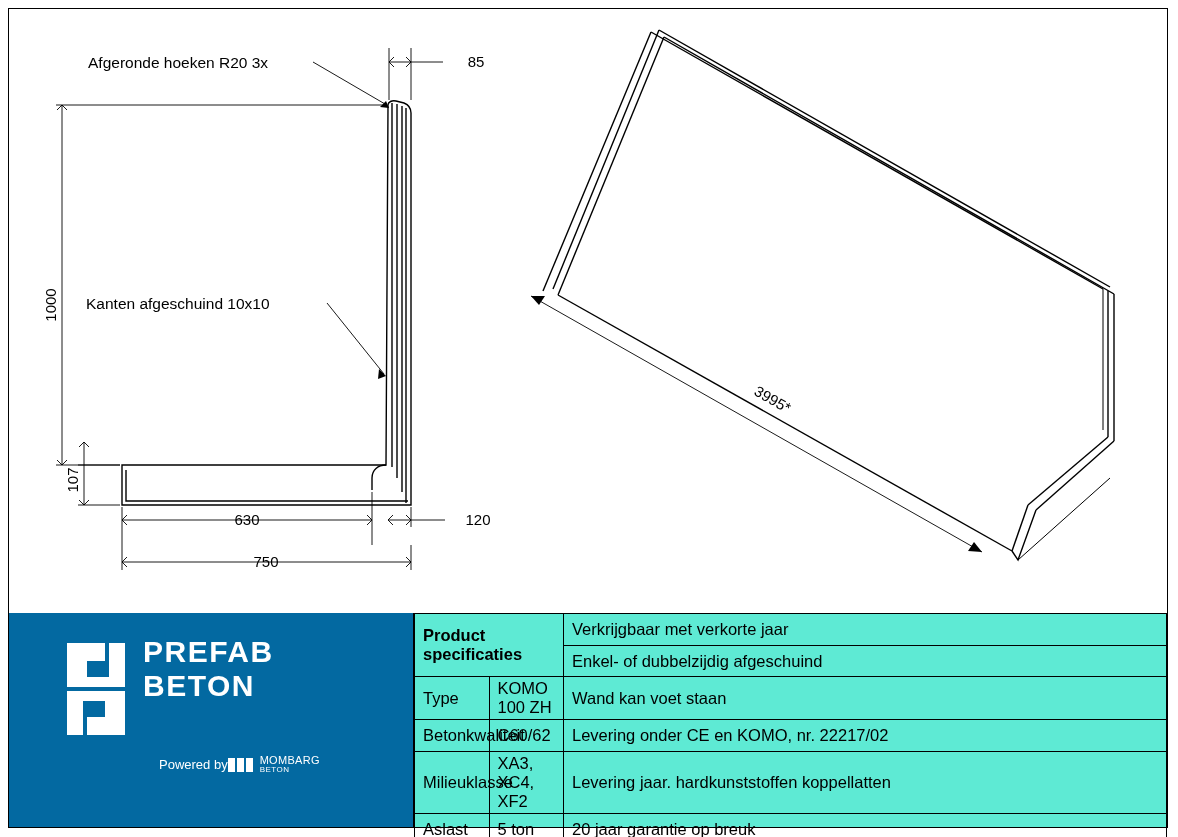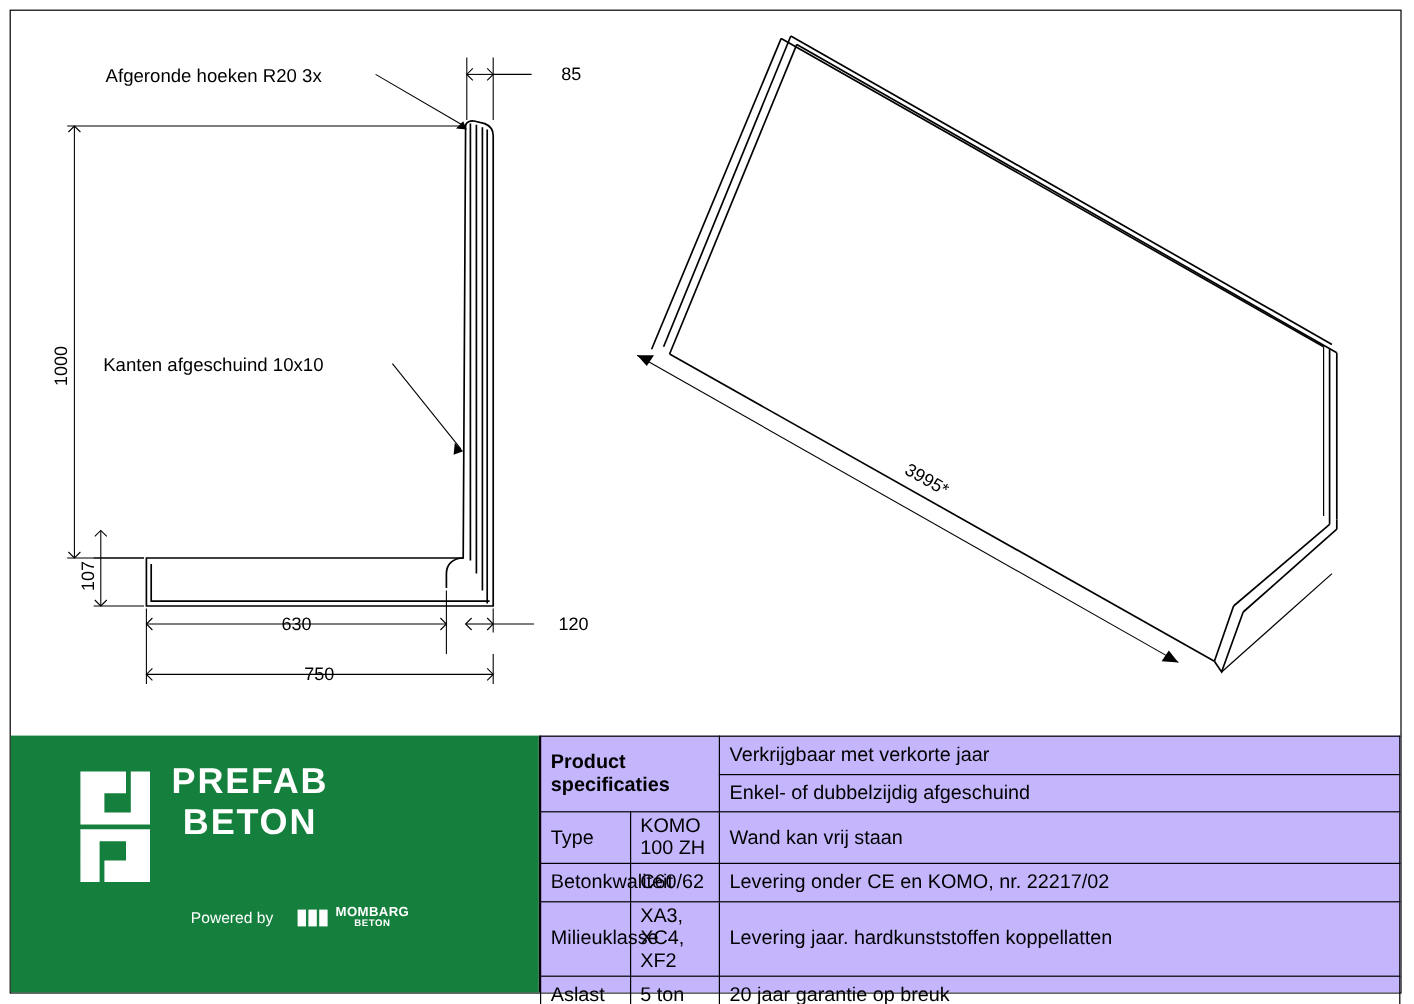--- a/index.html
+++ b/index.html
@@ -48,25 +48,24 @@
   
   .titleblock {
     position: absolute;
     left: 9px;
     top: 613px;
     width: 1158px;
     height: 214px;
     display: flex;
   }
   .logo-panel {
-    width: 440px;
-    background: #15803d;
+    width: 404px;
+    background: #0369a1;
     position: relative;
     box-sizing: border-box;
-    text-align: center;
   }
   .logo-inner {
     position: absolute;
     left: 56px;
     top: 22px;
     display: flex;
     align-items: flex-start;
   }
   .logo-mark {
     width: 62px;
@@ -84,50 +83,50 @@
   }
   .powered {
     position: absolute;
     left: 150px;
     top: 142px;
     color: #ffffff;
     font-size: 13px;
     display: flex;
     align-items: center;
   }
-  .powered .pw-label { margin-right: 20px; }
+  .powered .pw-label { margin-right: 0; }
   .mombarg {
     display: flex;
     align-items: center;
   }
   .mb-bars {
     display: flex;
     margin-right: 5px;
   }
   .mb-bars i {
     display: block;
     width: 7px;
     height: 14px;
     background: #ffffff;
     margin-right: 2px;
   }
   .mb-text {
     color: #ffffff;
-    font-weight: bold;
+    font-weight: normal;
     font-size: 11px;
     line-height: 1.0;
     letter-spacing: .3px;
   }
   .mb-text span { display: block; }
   .mb-text .small { font-size: 8px; letter-spacing: .5px; }
 
   .spec-panel {
     flex: 1;
     position: relative;
-    background: #c4b5fd;
+    background: #5eead4;
     border-left: 1px solid #000000;
     box-sizing: border-box;
   }
   table.spec {
     border-collapse: collapse;
     width: 100%;
     height: 100%;
     table-layout: fixed;
   }
   table.spec td {
@@ -314,21 +313,21 @@
           <tr>
             <td class="c1 spec-title no-right" rowspan="2" colspan="2">Product specificaties</td>
             <td class="c3">Verkrijgbaar met verkorte jaar</td>
           </tr>
           <tr>
             <td class="c3">Enkel- of dubbelzijdig afgeschuind</td>
           </tr>
           <tr>
             <td class="c1">Type</td>
             <td class="c2">KOMO 100 ZH</td>
-            <td class="c3">Wand kan vrij staan</td>
+            <td class="c3">Wand kan voet staan</td>
           </tr>
           <tr>
             <td class="c1">Betonkwaliteit</td>
             <td class="c2">C60/62</td>
             <td class="c3">Levering onder CE en KOMO, nr. 22217/02</td>
           </tr>
           <tr>
             <td class="c1">Milieuklasse</td>
             <td class="c2">XA3, XC4, XF2</td>
             <td class="c3">Levering jaar. hardkunststoffen koppellatten</td>

